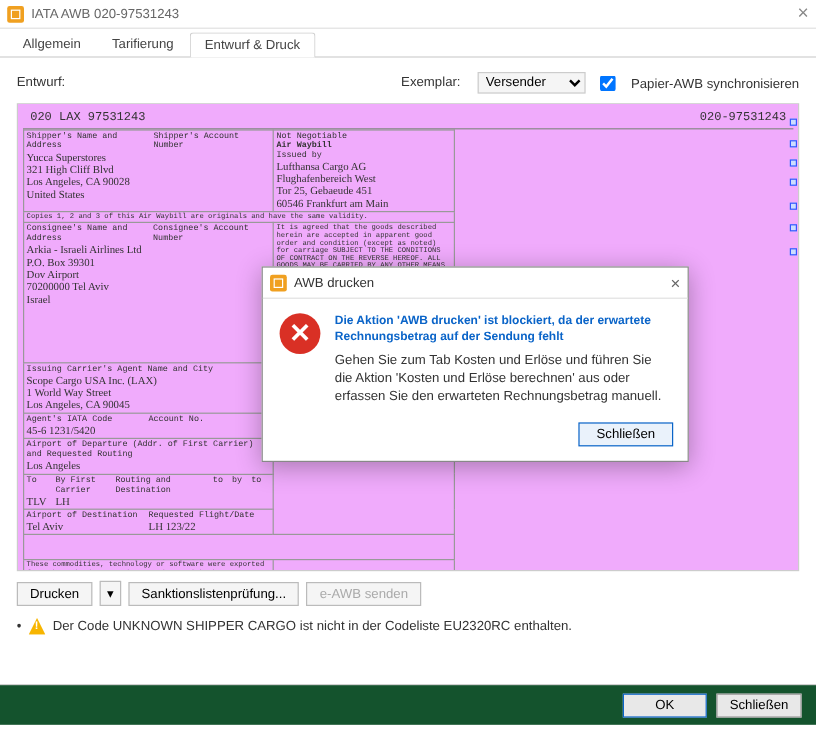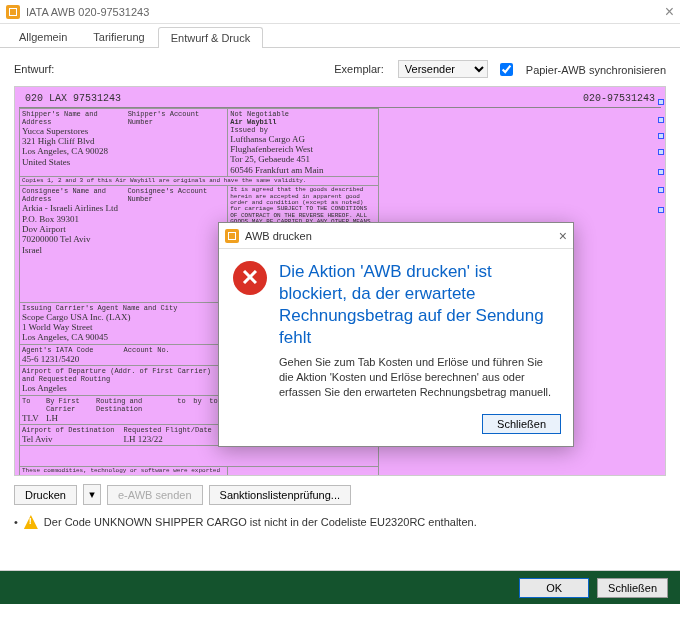--- a/index.html
+++ b/index.html
@@ -30,21 +30,21 @@
 .footer .btn{min-width:70px;background:#e8e8e8;border:1px solid #999}
 .footer .btn.ok{border:1px solid #0a64c8}
 
 .dialog{position:absolute;left:218px;top:222px;width:356px;background:#fff;border:1px solid #888;box-shadow:0 4px 20px rgba(0,0,0,.3);z-index:50}
 .dialog .dtitle{height:26px;display:flex;align-items:center;padding:0 6px;border-bottom:1px solid #e0e0e0;font-size:11px}
 .dialog .dtitle .icon{width:14px;height:14px;margin-right:6px;background:#f0a020;border-radius:2px;position:relative}
 .dialog .dtitle .icon::before{content:"";position:absolute;inset:3px;border:1px solid #fff}
 .dialog .dtitle .dclose{margin-left:auto;color:#666;font-size:14px;cursor:pointer}
 .dialog .dbody{display:flex;padding:12px 14px 6px 14px;gap:12px}
 .dialog .dicon{width:34px;height:34px;border-radius:50%;background:#d93025;color:#fff;display:flex;align-items:center;justify-content:center;font-size:22px;font-weight:bold;flex-shrink:0}
-.dialog .dtext h3{color:#0a64c8;font-size:17px;font-weight:400;margin-bottom:6px;line-height:1.3}
+.dialog .dtext h3{color:#0a64c8;font-size:10px;font-weight:700;margin-bottom:6px;line-height:1.3}
 .dialog .dtext p{font-size:11px;color:#333;line-height:1.35}
 .dialog .dfoot{display:flex;justify-content:flex-end;padding:8px 12px 12px}
 .dialog .dfoot .btn{border:1px solid #0a64c8;background:#eaf2fb;padding:3px 14px}
 .marker{position:absolute;right:1px;width:6px;height:6px;border:1px solid #35f;background:#cdf}
 .awtable{border-collapse:collapse;font-size:7px;width:360px}
 .awtable td,.awtable th{border:1px solid #999;padding:1px 2px;text-align:left;vertical-align:top}
 .awtable .mono{font-family:Liberation Serif, serif;font-size:9px}
 .tiny{font-size:6px;line-height:1.05}
 </style>
 </head>
@@ -199,22 +199,22 @@
       <div class="marker" style="top:62px"></div>
       <div class="marker" style="top:82px"></div>
       <div class="marker" style="top:100px"></div>
       <div class="marker" style="top:120px"></div>
     </div>
   </div>
 
   <div class="doc-bottom">
     <button class="btn">Drucken</button>
     <button class="btn" style="min-width:18px;padding:3px 4px">▾</button>
+    <button class="btn">Sanktionslistenprüfung...</button>
     <button class="btn" disabled="">e-AWB senden</button>
-    <button class="btn">Sanktionslistenprüfung...</button>
   </div>
 
   <div class="warn-row">
     <span>•</span>
     <span class="warn-ico"></span>
     <span>Der Code UNKNOWN SHIPPER CARGO ist nicht in der Codeliste EU2320RC enthalten.</span>
   </div>
 </div>
 
 <div class="footer">

